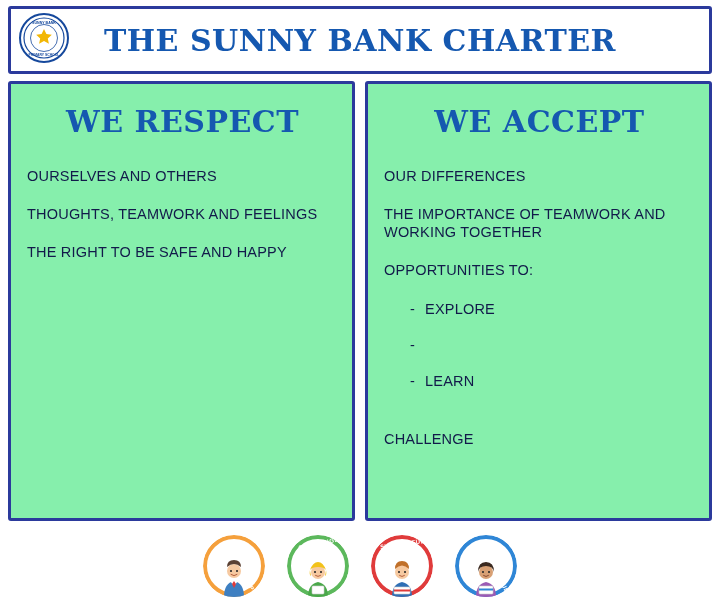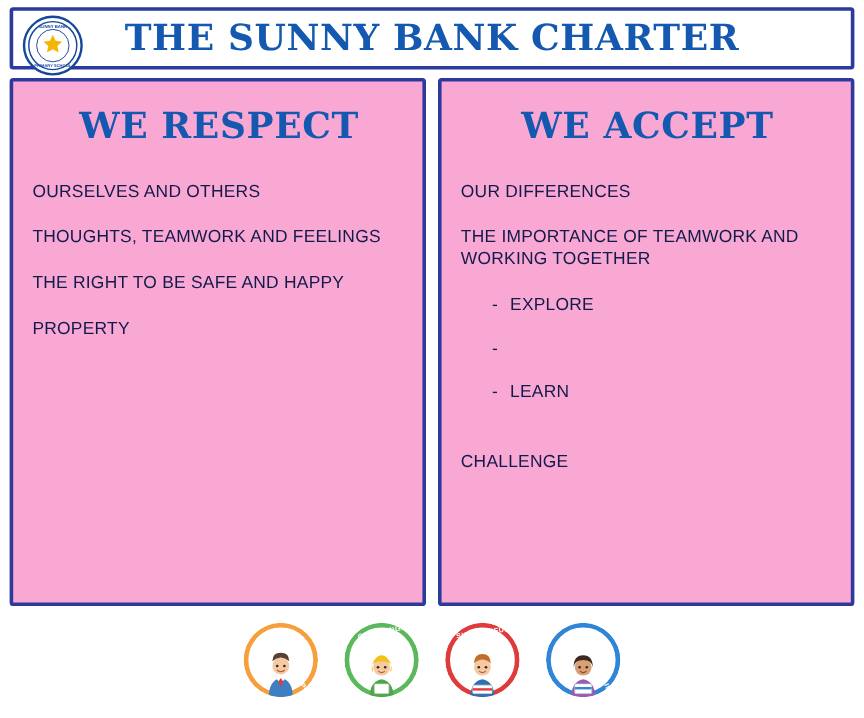--- a/index.html
+++ b/index.html
@@ -18,21 +18,21 @@
     position: relative;
     width: 720px;
     height: 598px;
     box-sizing: border-box;
     padding: 6px 8px 4px 8px;
   }
 
   
   .header {
     position: relative;
-    height: 52px;
+    height: 68px;
     border: 3px solid #2b3a9c;
     border-radius: 3px;
     background: #ffffff;
     display: flex;
     align-items: center;
     justify-content: center;
     box-sizing: border-box;
   }
   .header-title {
     font-size: 30px;
@@ -119,21 +119,21 @@
   .columns {
     display: flex;
     gap: 10px;
     margin-top: 7px;
     height: 440px;
   }
   .panel {
     flex: 1;
     border: 3px solid #2b3a9c;
     border-radius: 3px;
-    background: #f9a8d4;
+    background: #86efac;
     box-sizing: border-box;
     padding: 10px 14px 10px 16px;
     overflow: hidden;
   }
   .panel-title {
     text-align: center;
     font-size: 30px;
     font-weight: bold;
     color: #1558b0;
     font-family: "DejaVu Serif", serif;
@@ -234,29 +234,29 @@
   </div>
 
   <div class="columns">
 
     <div class="panel">
       <div class="panel-title">WE RESPECT</div>
       <ul>
         <li>OURSELVES AND OTHERS</li>
         <li>THOUGHTS, TEAMWORK AND FEELINGS</li>
         <li>THE RIGHT TO BE SAFE AND HAPPY</li>
-        <li>PROPERTY</li>
       </ul>
     </div>
 
     <div class="panel">
       <div class="panel-title">WE ACCEPT</div>
       <ul>
         <li>OUR DIFFERENCES</li>
         <li>THE IMPORTANCE OF TEAMWORK AND WORKING TOGETHER</li>
+        <li>OPPORTUNITIES TO:</li>
         <li class="sub">
           <span class="dash">-</span>
           <span>EXPLORE</span>
         </li>
         <li class="sub">
           <span class="dash">-</span>
         </li>
         <li class="sub spacer-after">
           <span class="dash">-</span>
           <span>LEARN</span>

